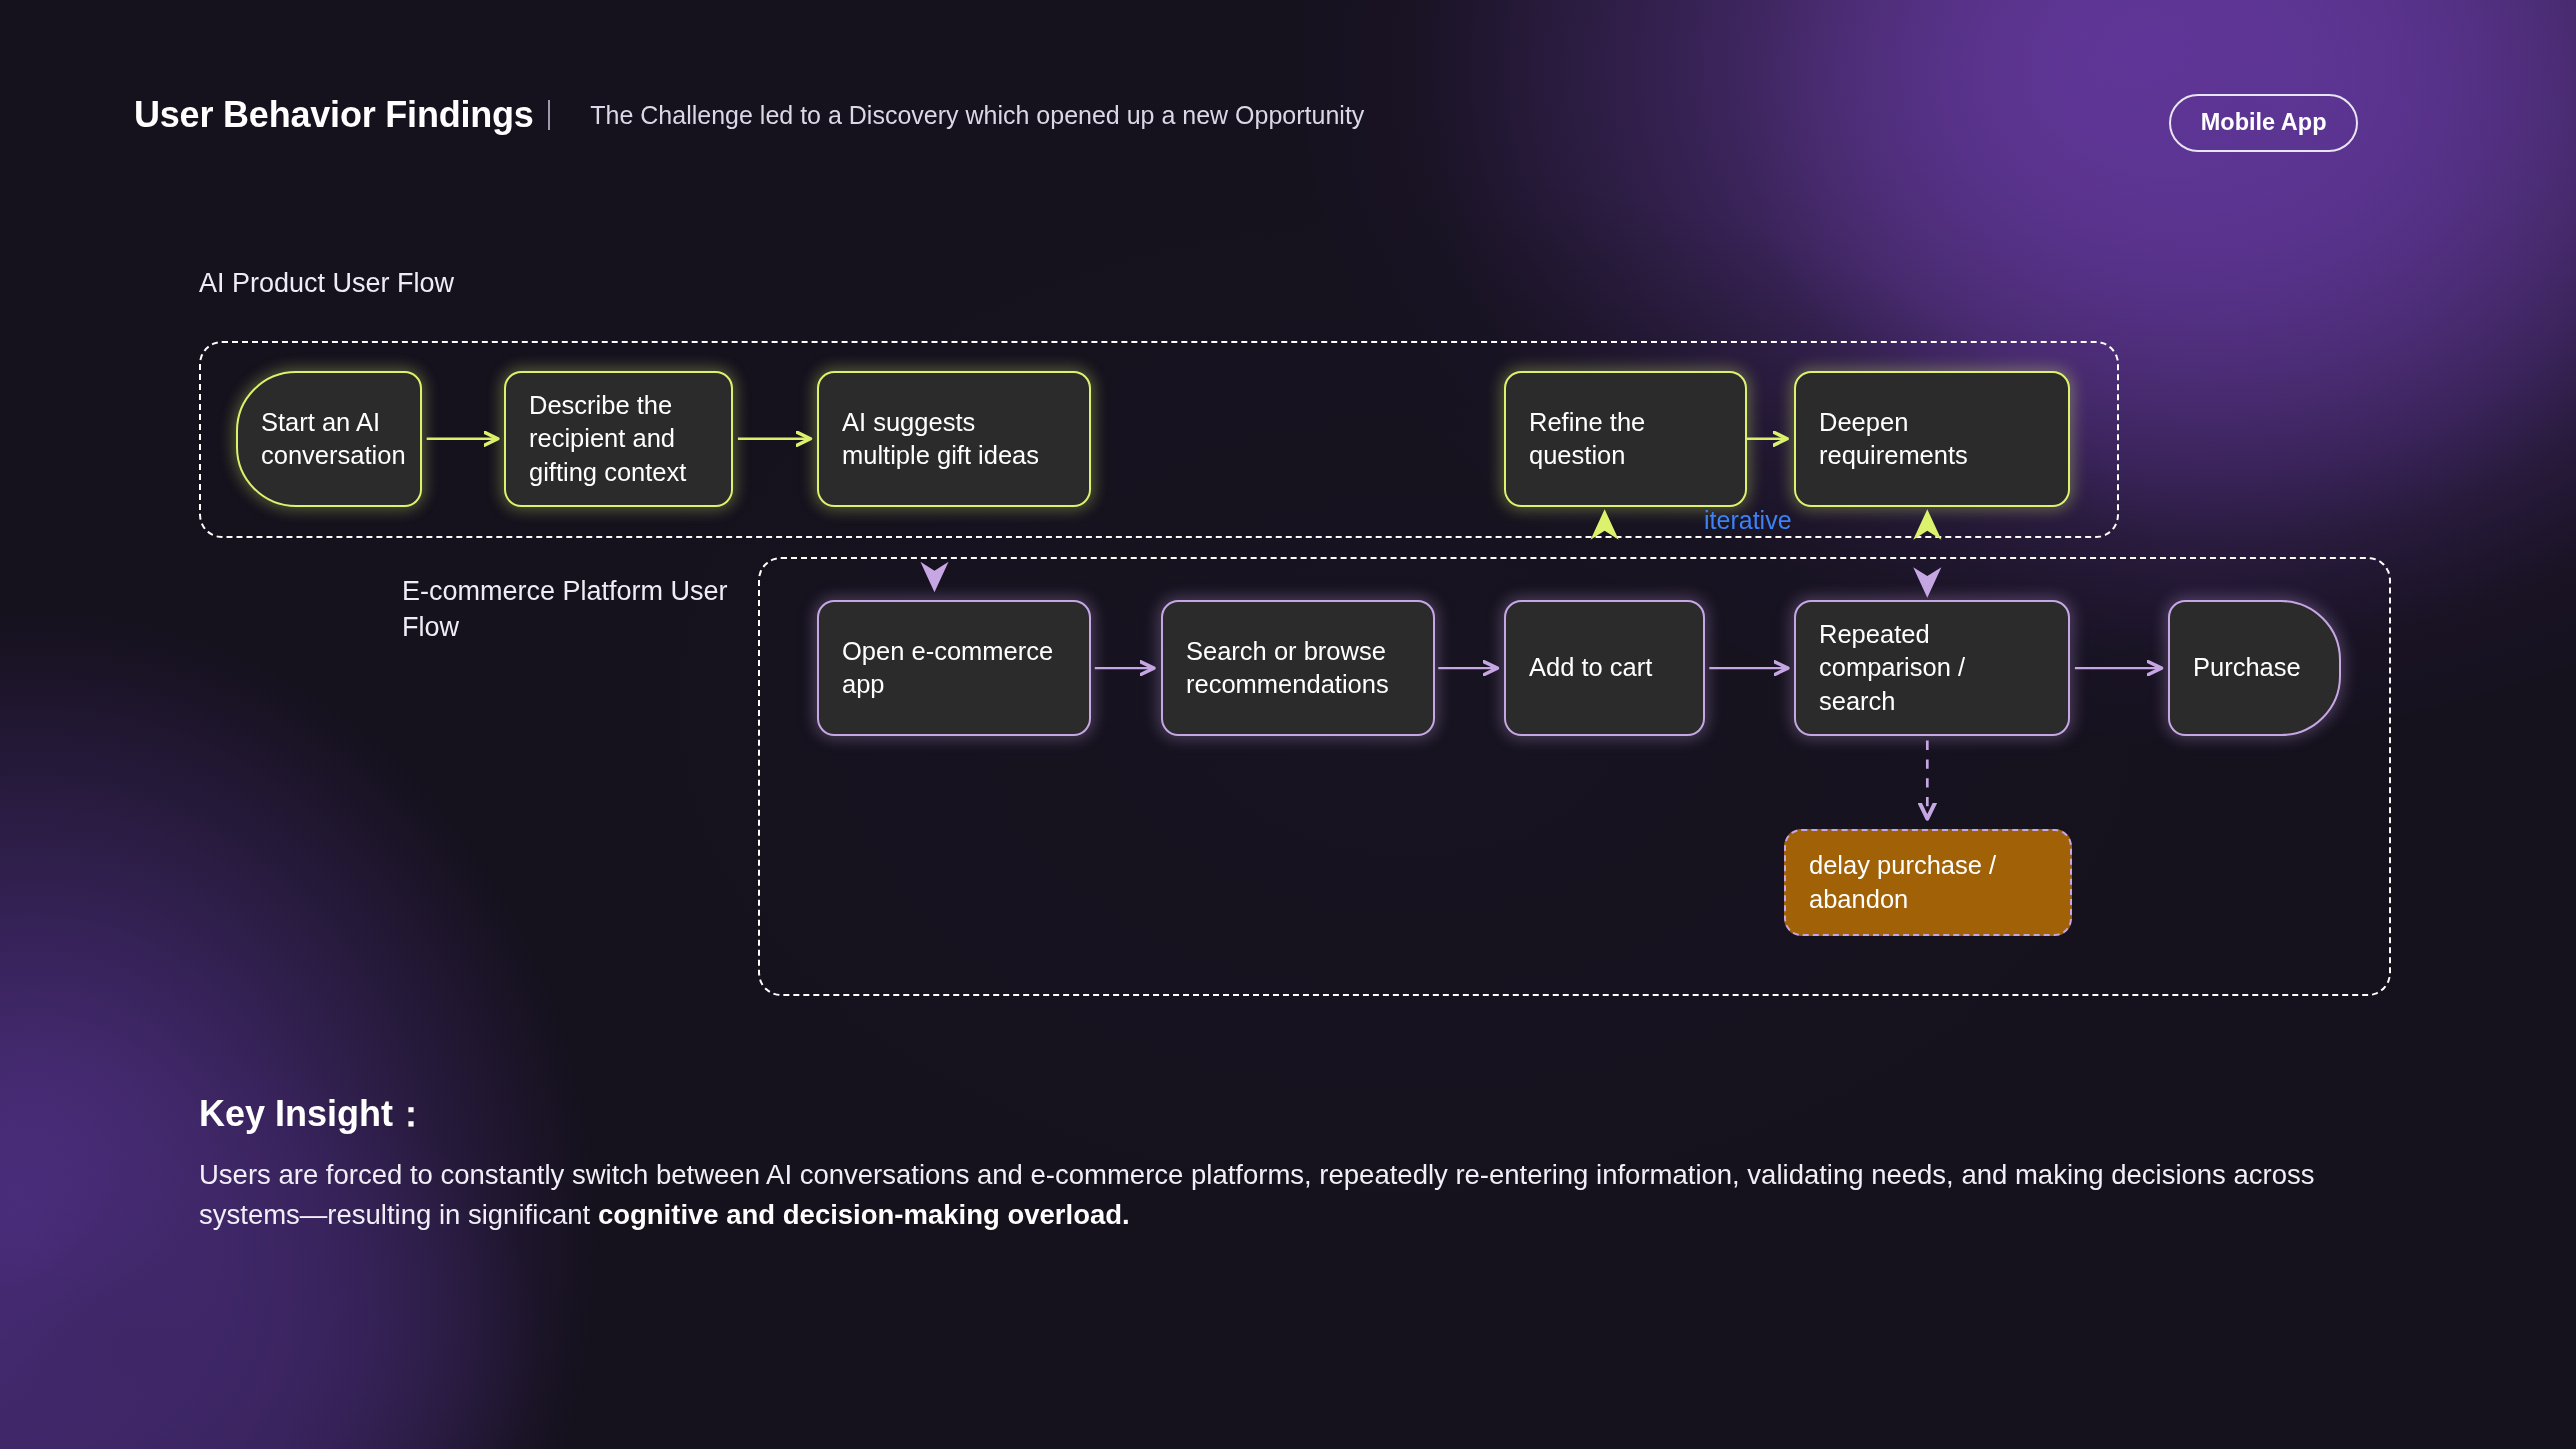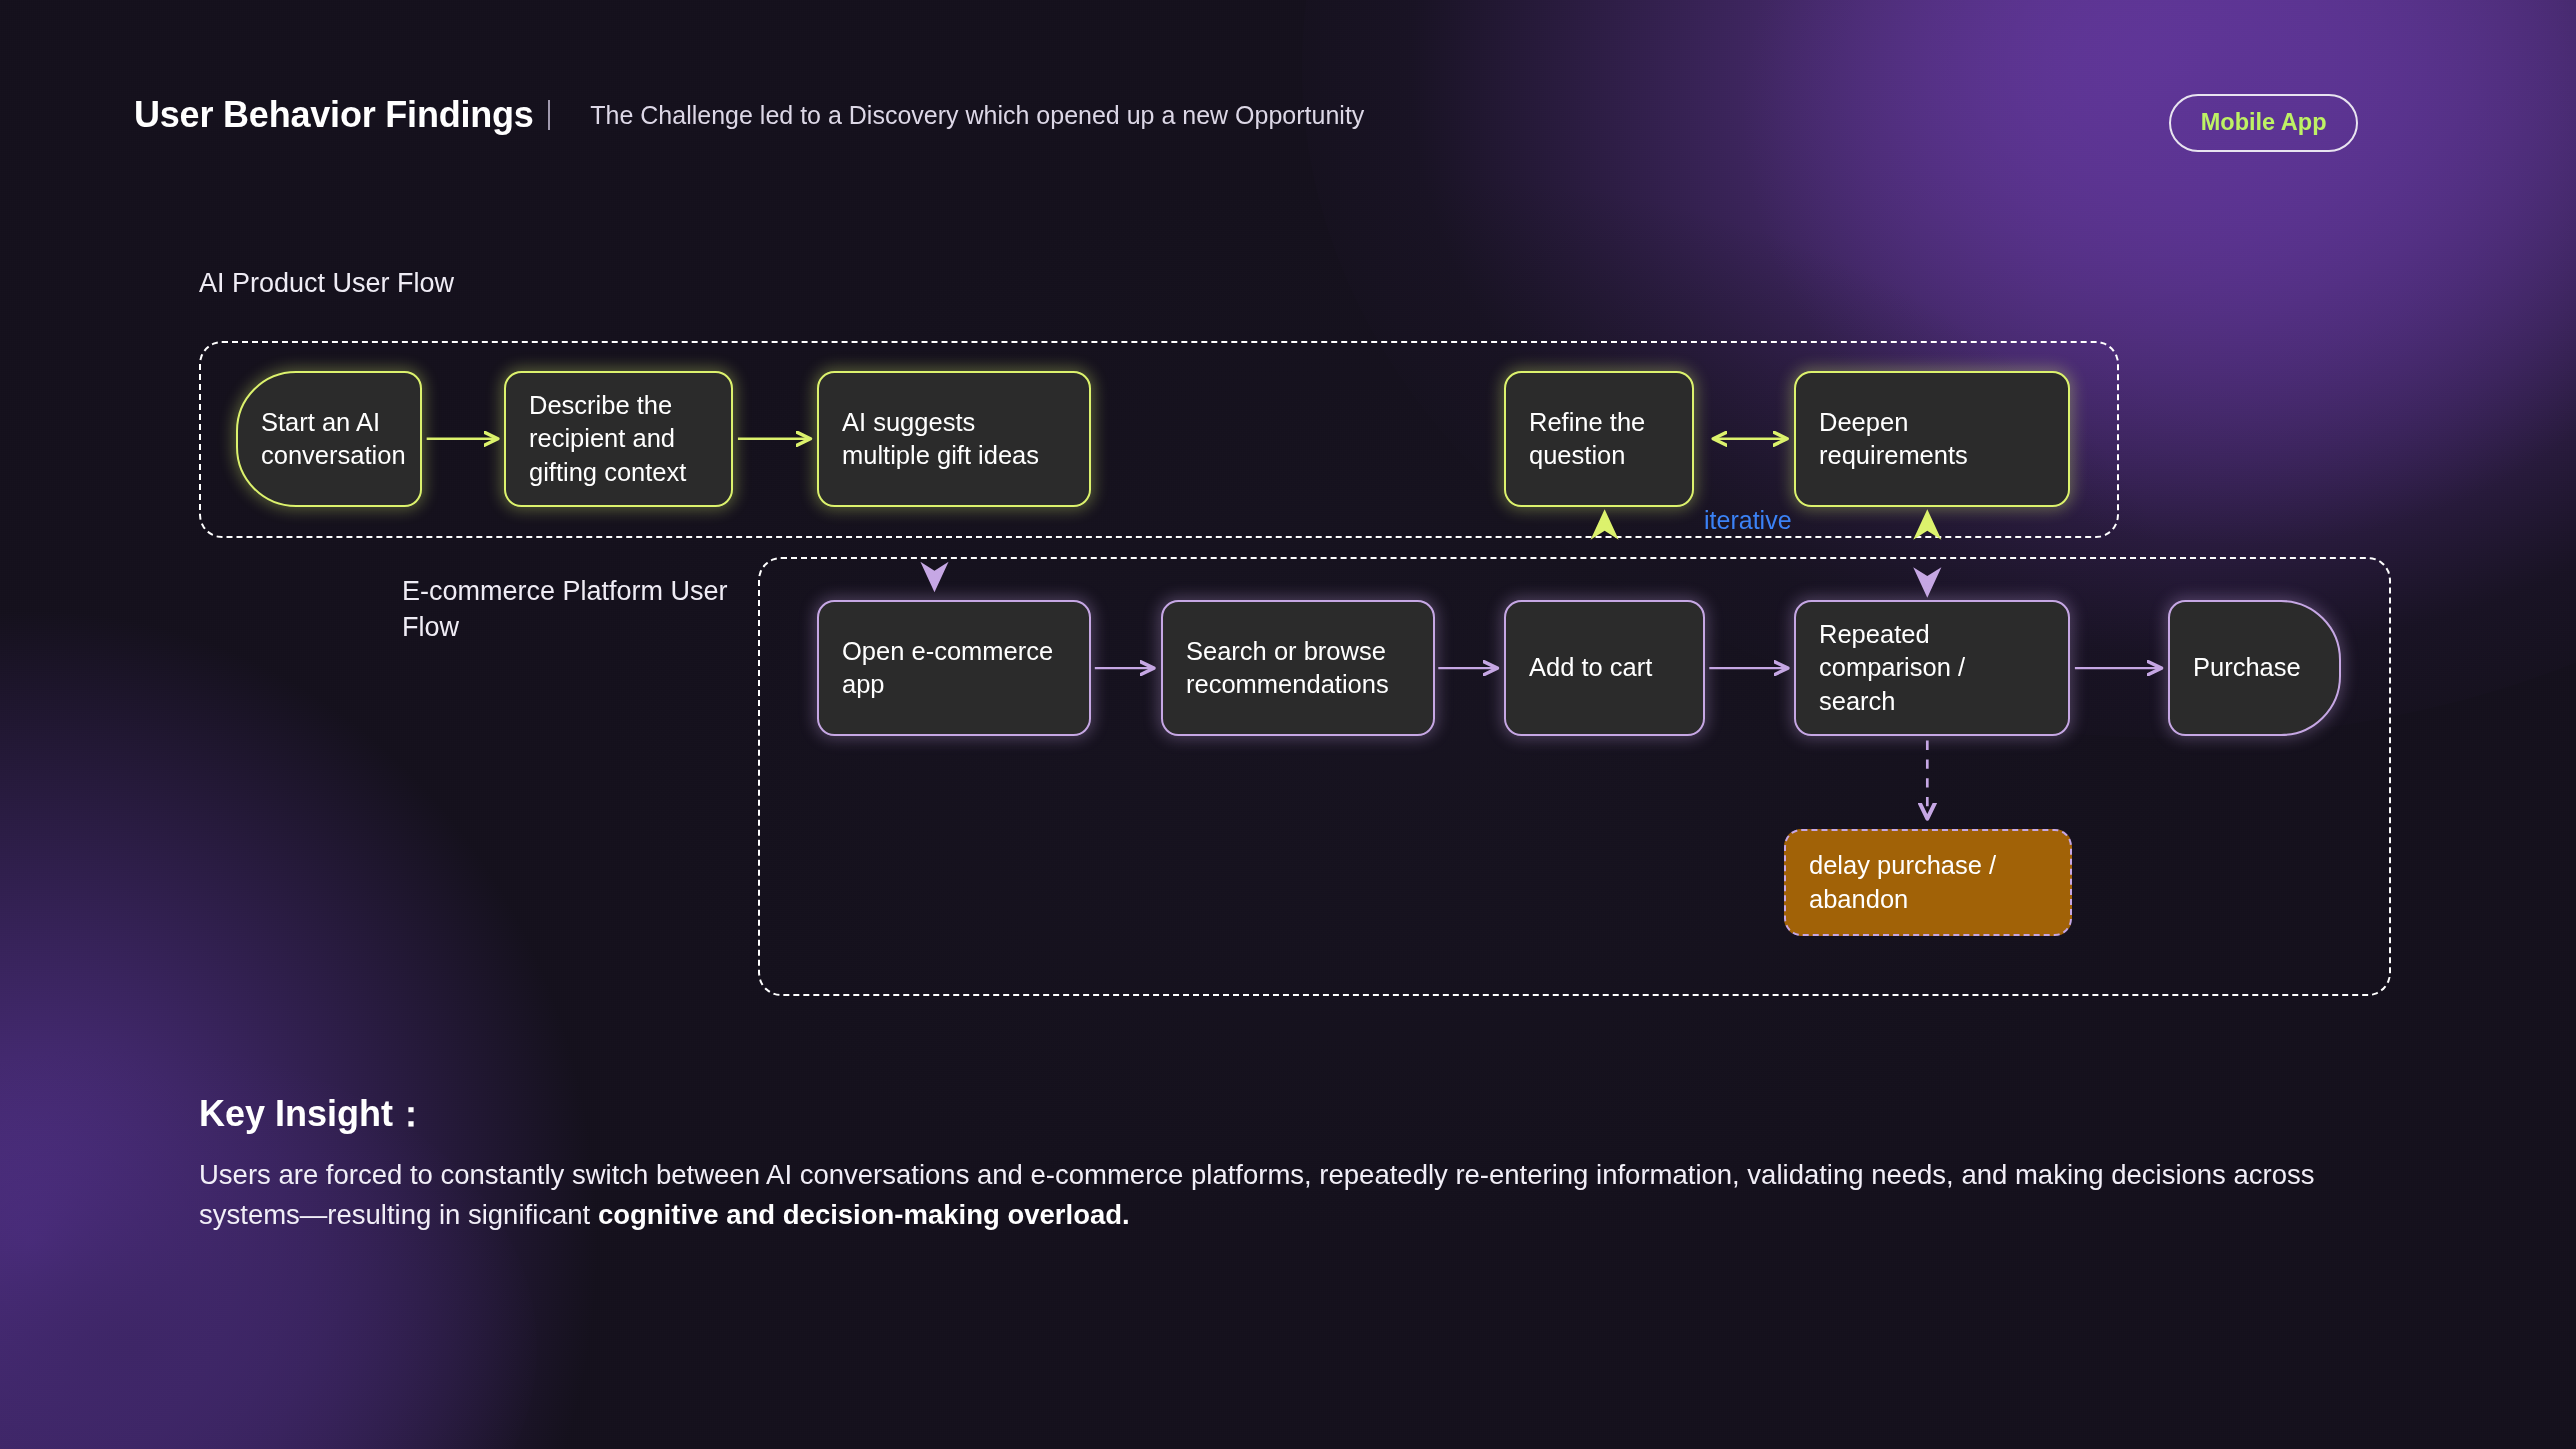--- a/index.html
+++ b/index.html
@@ -43,21 +43,21 @@
   #root { position:relative; z-index:2; width:2576px; height:1449px; }
 
   
   #header { position:absolute; left:134px; top:94px; display:flex; align-items:center; gap:14.8px; }
   #page-title { font-size:36px; font-weight:700; letter-spacing:-0.2px; color:#ffffff; white-space:nowrap; }
   #title-divider { width:2px; height:29.5px; background:#b9b2c8; opacity:.85; }
   #page-subtitle { font-size:25px; font-weight:400; color:#dcd7e6; white-space:nowrap;margin-left:25px; }
   #mobile-app-badge {
     position:absolute; right:218px; top:94px;
     border:2px solid #e8e4f0; border-radius:670px;
-    padding:13.4px 29.5px; font-size:23.5px; font-weight:700; color:#bef264;
+    padding:13.4px 29.5px; font-size:23.5px; font-weight:700; color:#ffffff;
     background:transparent; white-space:nowrap;
   }
 
   
   #ai-flow-label {
     position:absolute; left:199px; top:268px;
     font-size:27px; color:#efecf5; font-weight:400; white-space:nowrap;text-align:center;
   }
   #ecom-flow-label {
     position:absolute; left:402px; top:574px;
@@ -87,21 +87,21 @@
   .node.pill-left  { border-radius:60px 17.4px 17.4px 60px; }
   .node.pill-right { border-radius:17.4px 60px 60px 17.4px; }
   .node.dashed-ecom {
     border:2.7px dashed #c6a7e4; border-radius:17.4px; box-shadow:none; background:#a16207;
   }
 
   
   #node-start-ai        { left:236px;  top:371px; width:186px; height:136px; }
   #node-describe        { left:504px;  top:371px; width:229px; height:136px; }
   #node-ai-suggests     { left:817px; top:371px; width:274px; height:136px; }
-  #node-refine          { left:1504px; top:371px; width:190px; height:136px; }
+  #node-refine          { left:1504px; top:371px; width:243px; height:136px; }
   #node-deepen          { left:1794px; top:371px; width:276px; height:136px; }
 
   #node-open-ecom       { left:817px; top:600px; width:274px; height:136px; }
   #node-search-browse   { left:1161px; top:600px; width:274px; height:136px; }
   #node-add-cart        { left:1504px; top:600px; width:201px; height:136px;text-align:center; }
   #node-repeated        { left:1794px; top:600px; width:276px; height:136px; }
   #node-purchase        { left:2168px; top:600px; width:173px; height:136px; }
   #node-delay-abandon   { left:1784px; top:829px; width:288px; height:107px; }
 
   

